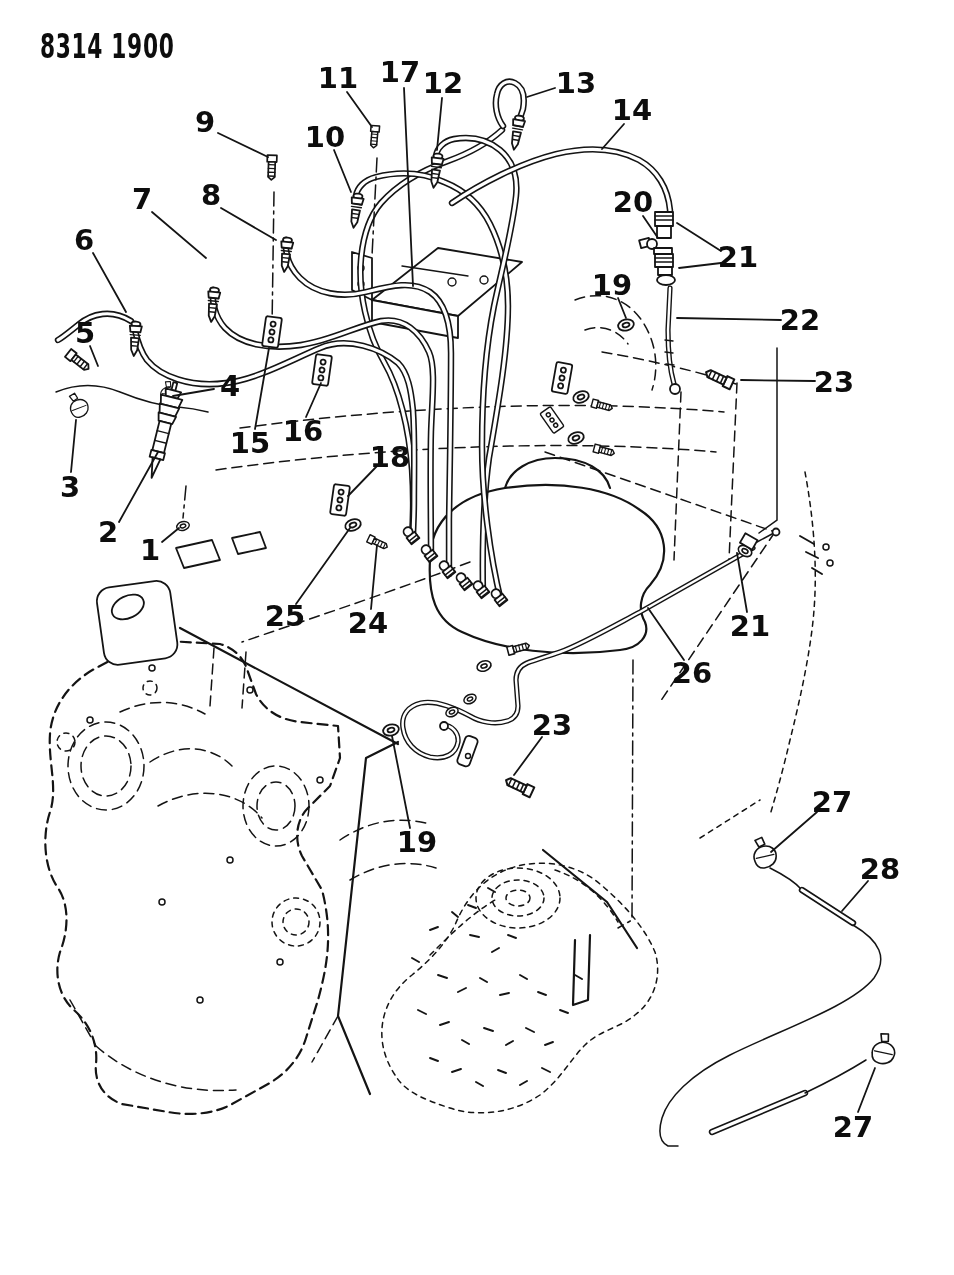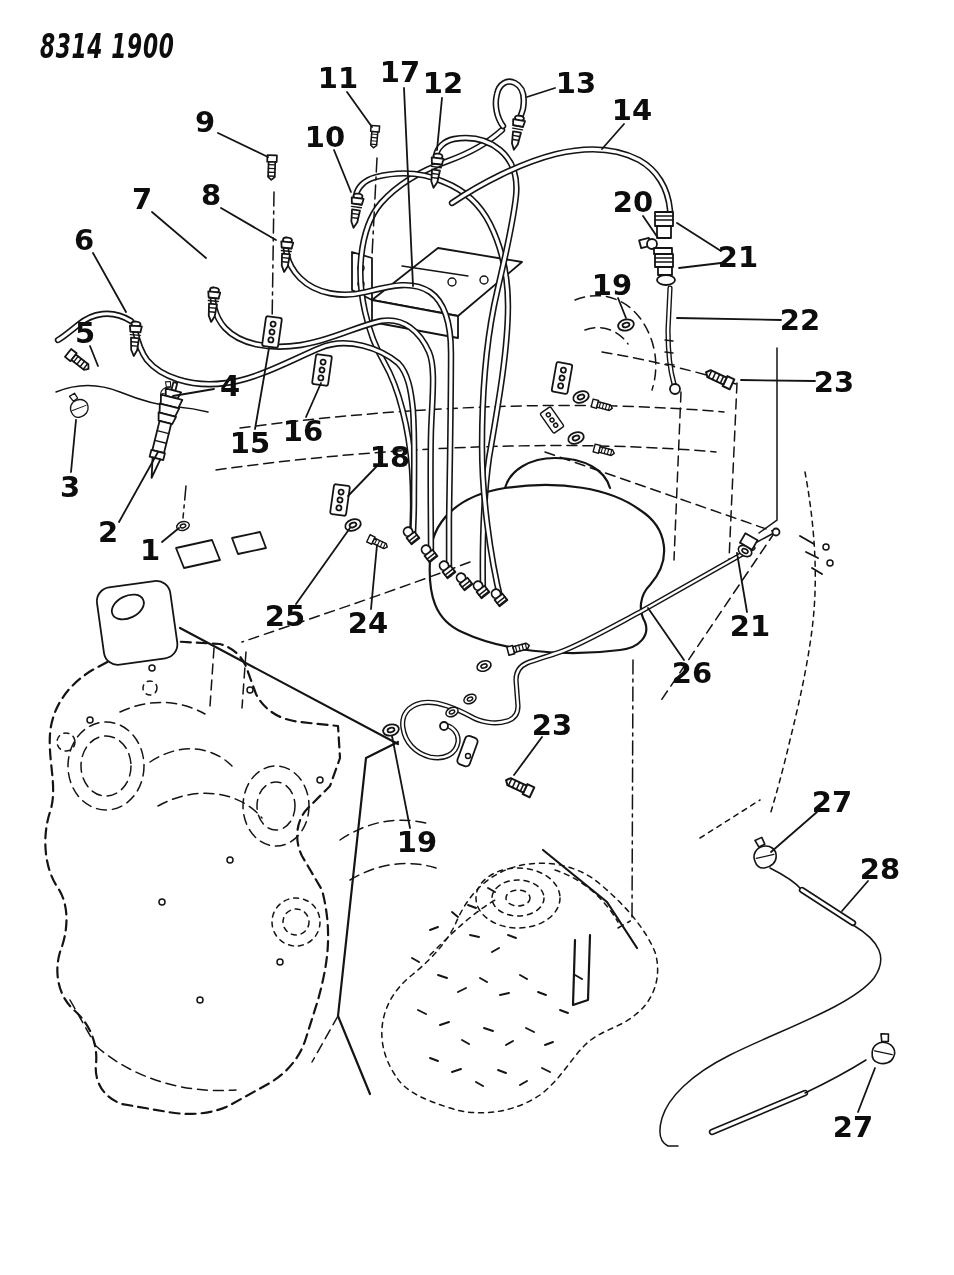--- a/index.html
+++ b/index.html
@@ -1,19 +1,19 @@
 <!DOCTYPE html>
 <html><head>
 <meta charset="utf-8">
 <style>
   html,body{margin:0;padding:0;background:#e8e8e8;}
   .page{position:relative;width:954px;height:1275px;background:#ffffff;overflow:hidden;
         font-family:"DejaVu Sans", sans-serif;}
   .figure-number{position:absolute;left:40px;top:26px;font-weight:bold;font-size:34px;
-        color:#0d0d0d;white-space:nowrap;font-style:italic;}
+        color:#0d0d0d;white-space:nowrap;}
   .figure-number span{display:inline-block;transform:scaleX(0.64);transform-origin:left center;
         letter-spacing:1px;}
   svg{position:absolute;left:0;top:0;}
   
   .ln{stroke:#141414;fill:none;stroke-width:2.2;stroke-linecap:round;stroke-linejoin:round;}
   .lnthin{stroke:#141414;fill:none;stroke-width:1.5;stroke-linecap:round;}
   .dash{stroke-dasharray:10,6;}
   .dashsm{stroke-dasharray:5,5;}
   .dashdot{stroke-dasharray:14,5,3,5;}
   .tube-out{stroke:#141414;fill:none;stroke-width:6.4;stroke-linecap:round;stroke-linejoin:round;}

